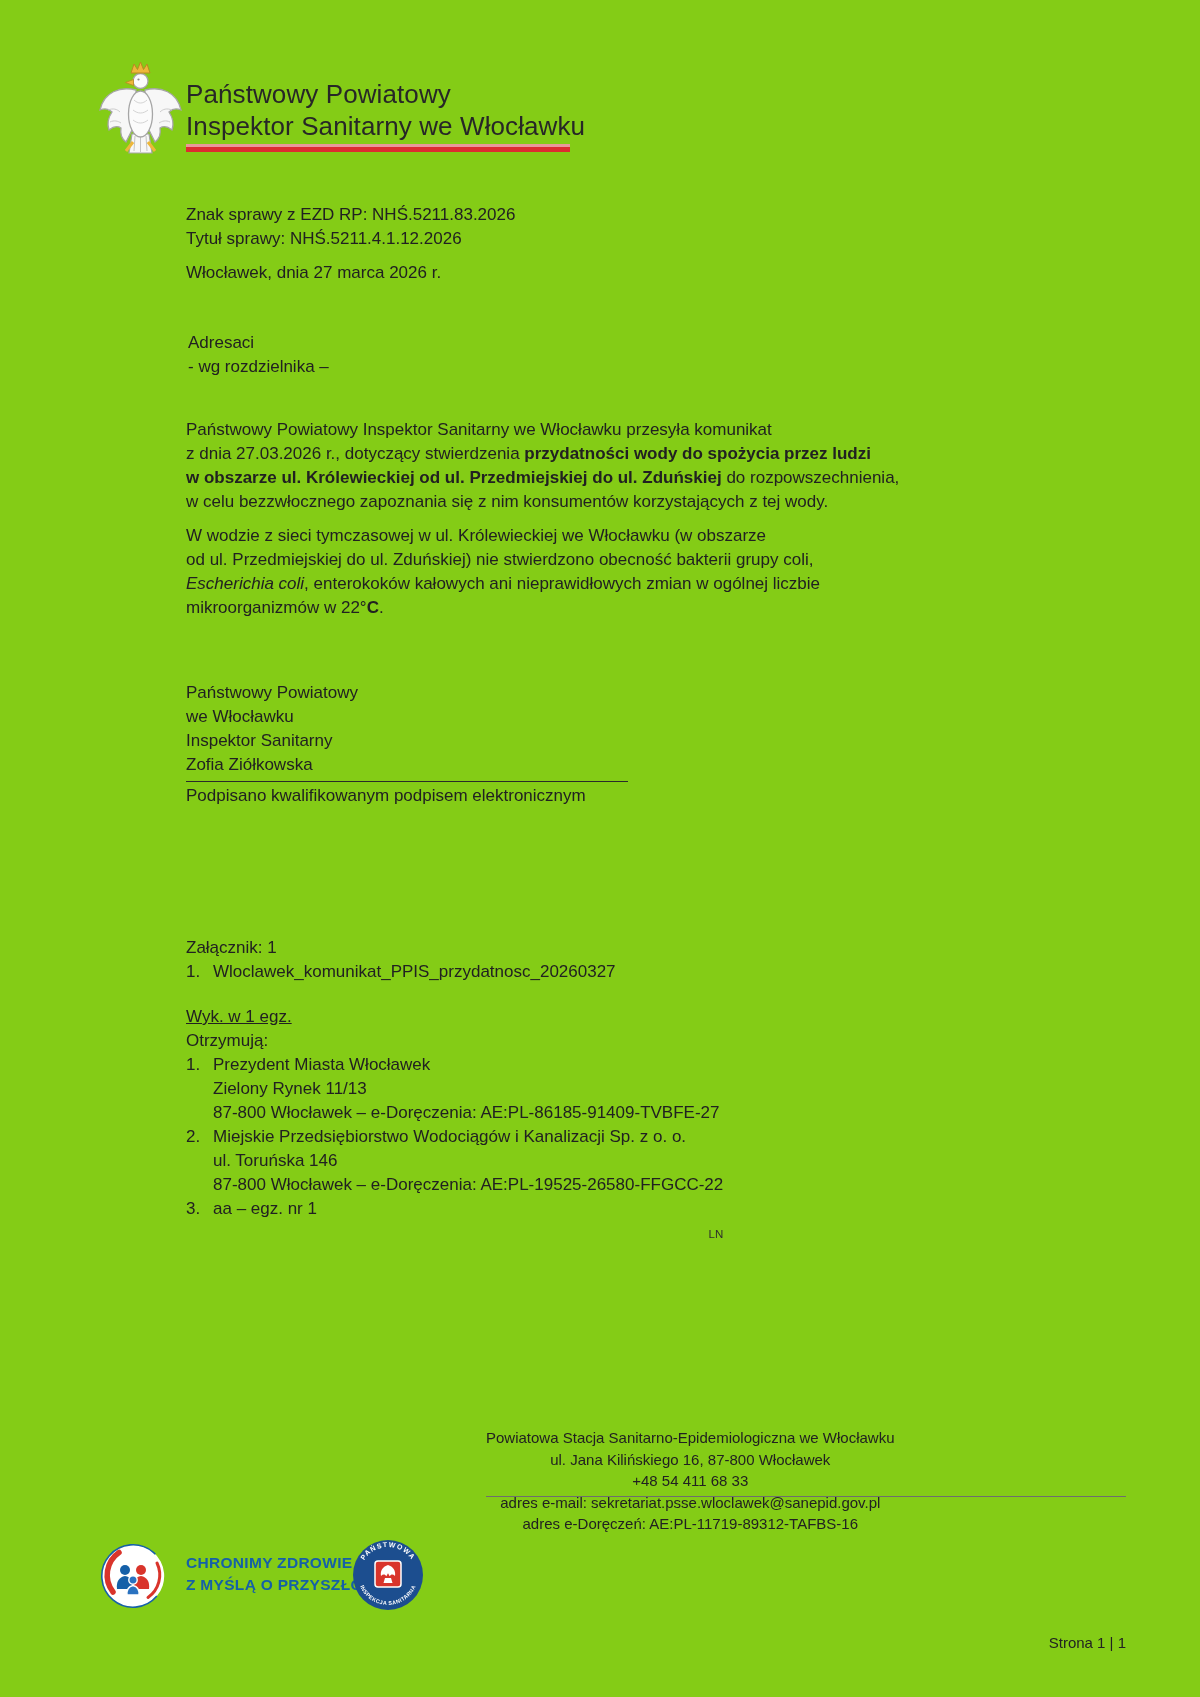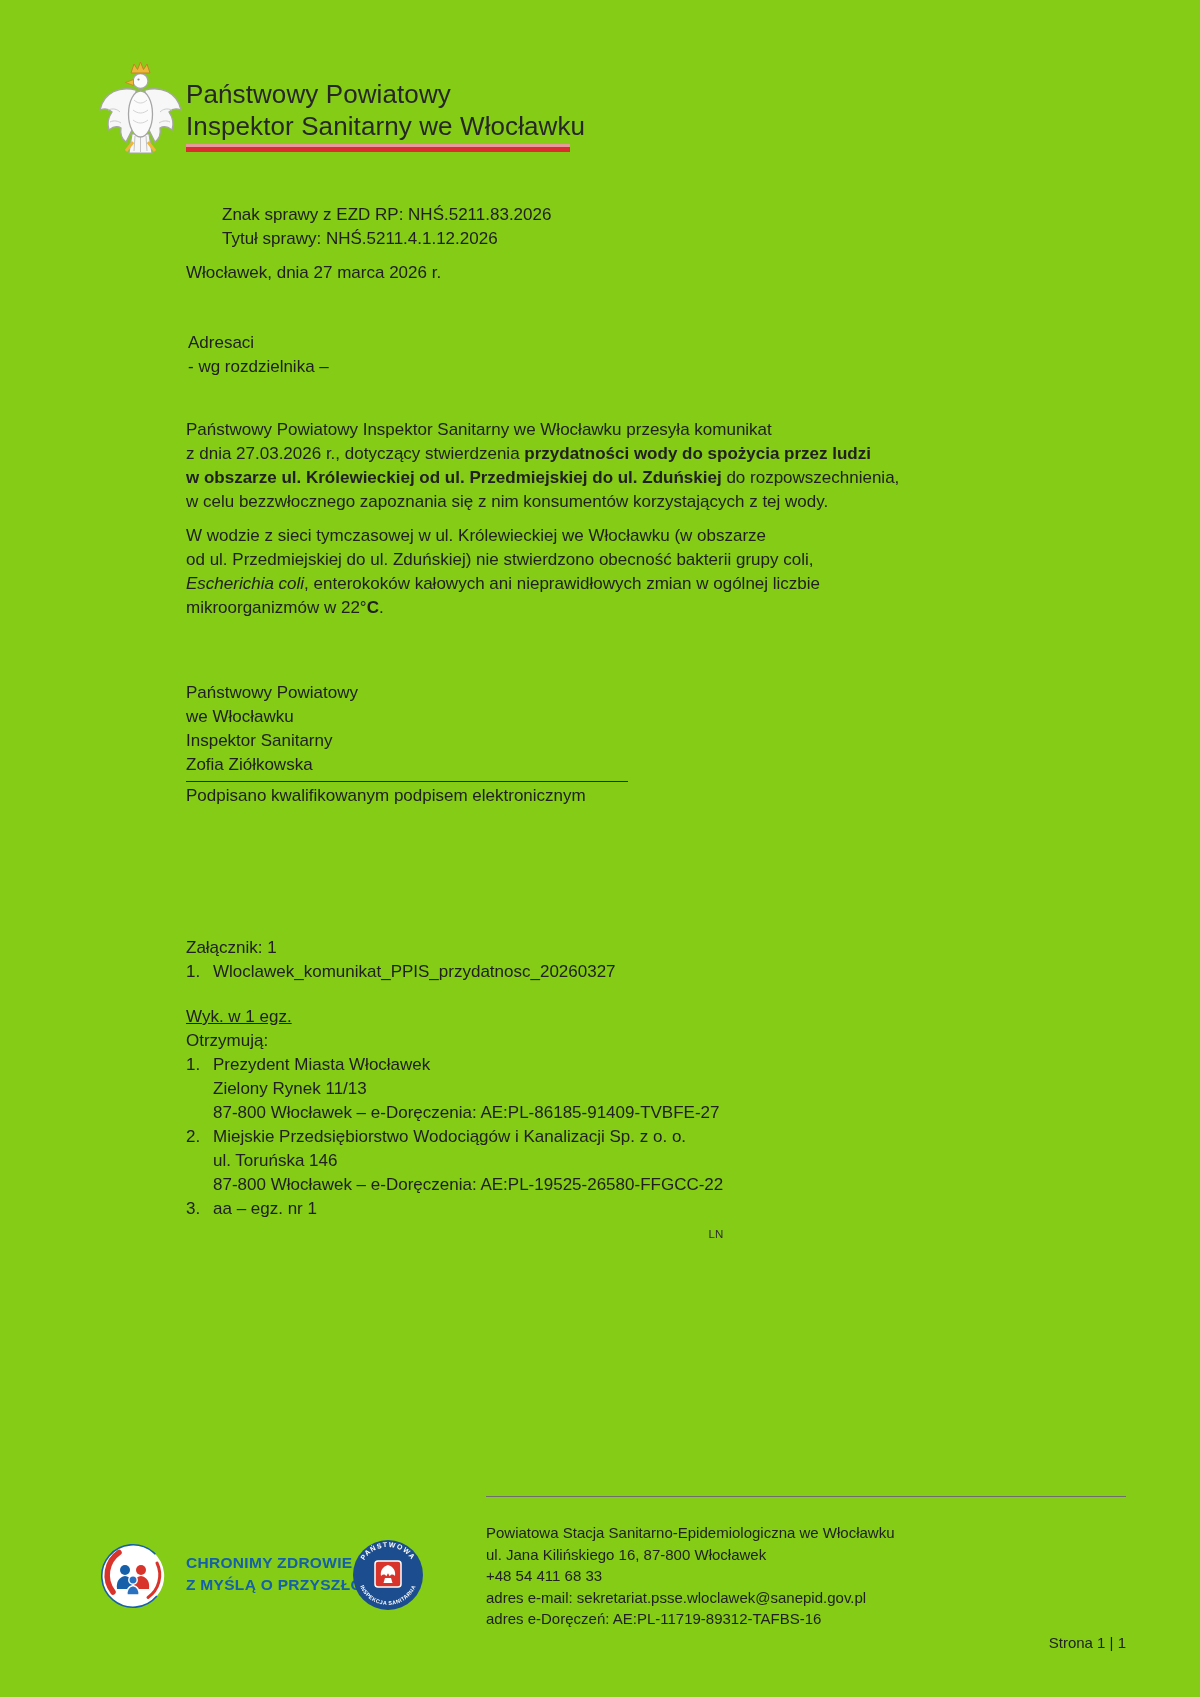--- a/index.html
+++ b/index.html
@@ -58,21 +58,21 @@
   <div class="abs org-title" style="left:186px;top:79px;">
     <div>Państwowy Powiatowy</div>
     <div>Inspektor Sanitarny we Włocławku</div>
   </div>
 
   <div class="abs" style="left:186px;top:144px;width:384px;">
     <div class="rule-thin"></div>
     <div class="rule-thick"></div>
   </div>
 
-  <div class="abs doc-text" style="left:186px;top:203px;margin-left:36px;">
+  <div class="abs doc-text" style="left:186px;top:203px;">
     <div>Znak sprawy z EZD RP: NHŚ.5211.83.2026</div>
     <div>Tytuł sprawy: NHŚ.5211.4.1.12.2026</div>
   </div>
 
   <div class="abs doc-text" style="left:186px;top:261px;">Włocławek, dnia 27 marca 2026 r.</div>
 
   <div class="abs doc-text" style="left:188px;top:331px;">
     <div>Adresaci</div>
     <div>- wg rozdzielnika –</div>
   </div>
@@ -169,21 +169,21 @@
         <textPath href="#arcBot" startOffset="50%" text-anchor="middle">INSPEKCJA SANITARNA</textPath>
       </text>
       <rect x="23" y="22" width="26" height="26" rx="3" fill="#d9342b" stroke="#ffffff" stroke-width="1.5"></rect>
       <path d="M36 26c-5 1.5-8 5.5-7 11 2-2 4-2 5.3.3l1.7-3 1.7 3c1.3-2.3 3.3-2.3 5.3-.3 1-5.5-2-9.5-7-11z" fill="#ffffff"></path>
       <path d="M33 39h6l1.5 5h-9z" fill="#ffffff"></path>
     </svg>
   </div>
 
   <div class="abs footer-rule" style="left:486px;top:1496px;width:640px;"></div>
 
-  <div class="abs contact" style="left:486px;top:1522px;">
+  <div class="abs contact" style="left:486px;top:1427px;text-align:center;">
     <div>Powiatowa Stacja Sanitarno-Epidemiologiczna we Włocławku</div>
     <div>ul. Jana Kilińskiego 16, 87-800 Włocławek</div>
     <div>+48 54 411 68 33</div>
     <div>adres e-mail: sekretariat.psse.wloclawek@sanepid.gov.pl</div>
     <div>adres e-Doręczeń: AE:PL-11719-89312-TAFBS-16</div>
   </div>
 
   <div class="abs pagenum" style="left:926px;top:1634px;width:200px;">Strona 1 | 1</div>
 
 </div>

